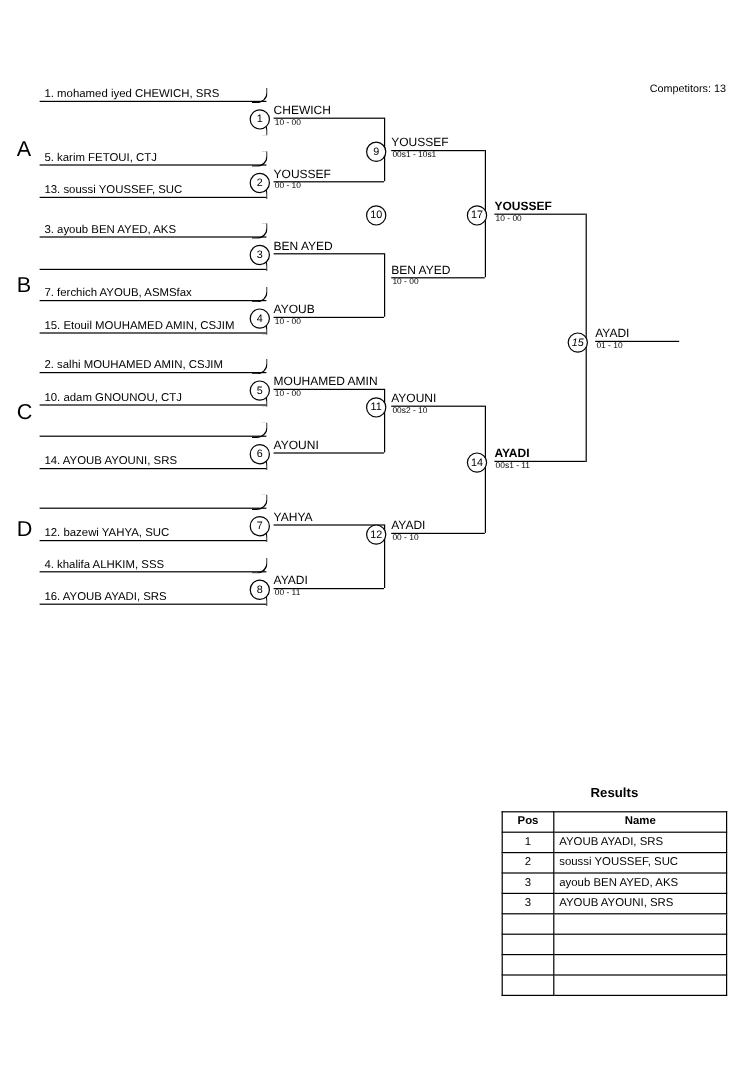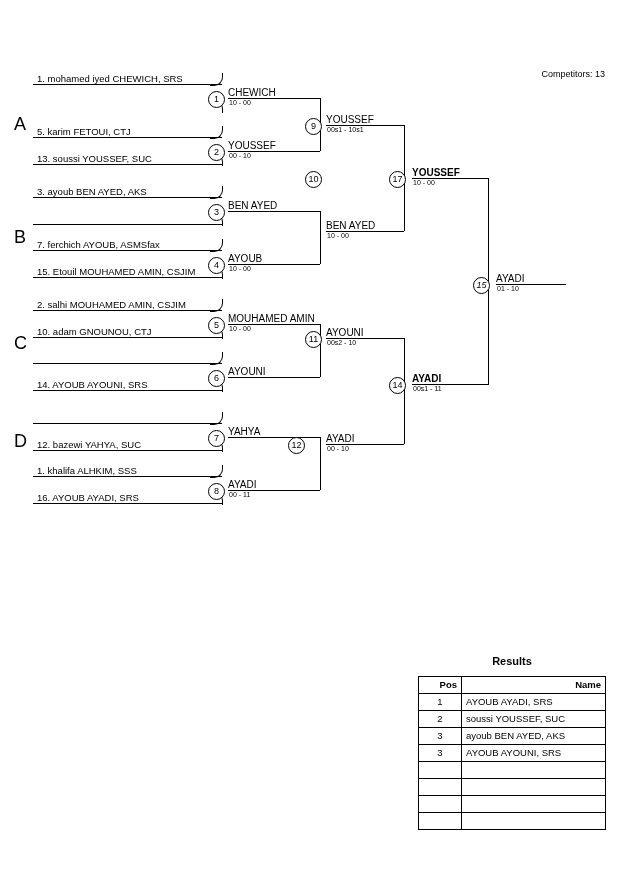--- a/index.html
+++ b/index.html
@@ -146,21 +146,21 @@
     width: 188px;
   }
   #results-table td, #results-table th {
     border: 1px solid #000;
     height: 16px;
     font-size: 9.5px;
     font-weight: normal;
     padding: 0 4px;
     line-height: 16px;
   }
-  #results-table th { font-weight: bold; text-align: right; }
+  #results-table th { font-weight: bold; text-align: center; }
   #results-table td.pos { width: 34px; text-align: center; }
   #results-table td.nm  { text-align: left; }
 </style>
 </head>
 <body>
 
 <div id="sheet">
 
   <div class="abs" id="competitors">Competitors: 13</div>
 
@@ -218,21 +218,21 @@
 
   <div class="abs entry" style="left:33px; top:407px;">
       <span class="ename"></span>
       <span class="eline"></span>
     </div>
   <div class="abs entry" style="left:33px; top:434px;">
       <span class="ename">12. bazewi YAHYA, SUC</span>
       <span class="eline"></span>
     </div>
   <div class="abs entry" style="left:33px; top:460px;">
-      <span class="ename">1. khalifa ALHKIM, SSS</span>
+      <span class="ename">4. khalifa ALHKIM, SSS</span>
       <span class="eline"></span>
     </div>
   <div class="abs entry" style="left:33px; top:487px;">
       <span class="ename">16. AYOUB AYADI, SRS</span>
       <span class="eline"></span>
     </div>
 
   <div class="abs curl top" style="left:210px; top:73px;"></div>
   <div class="abs curl bot" style="left:210px; top:100px;"></div>
 
@@ -311,21 +311,21 @@
 
   <div class="abs vline" style="left:320px; top:211px; height:53px;"></div>
 
   <div class="abs vline" style="left:320px; top:324px; height:53px;"></div>
 
   <div class="abs vline" style="left:320px; top:437px; height:53px;"></div>
 
   <div class="abs mcircle" style="left:305px; top:118px;">9</div>
   <div class="abs mcircle" style="left:305px; top:171px;">10</div>
   <div class="abs mcircle" style="left:305px; top:331px;">11</div>
-  <div class="abs mcircle" style="left:288px; top:437px;">12</div>
+  <div class="abs mcircle" style="left:305px; top:437px;">12</div>
 
   <div class="abs win" style="left:326px; top:114px; width:78px; height:12px;">
     <span class="wname">YOUSSEF</span>
     <span class="wscore">00s1 - 10s1</span>
     <span class="wline" style="width:78px;"></span>
   </div>
   <div class="abs win" style="left:326px; top:220px; width:78px; height:12px;">
     <span class="wname">BEN AYED</span>
     <span class="wscore">10 - 00</span>
     <span class="wline" style="width:78px;"></span>

